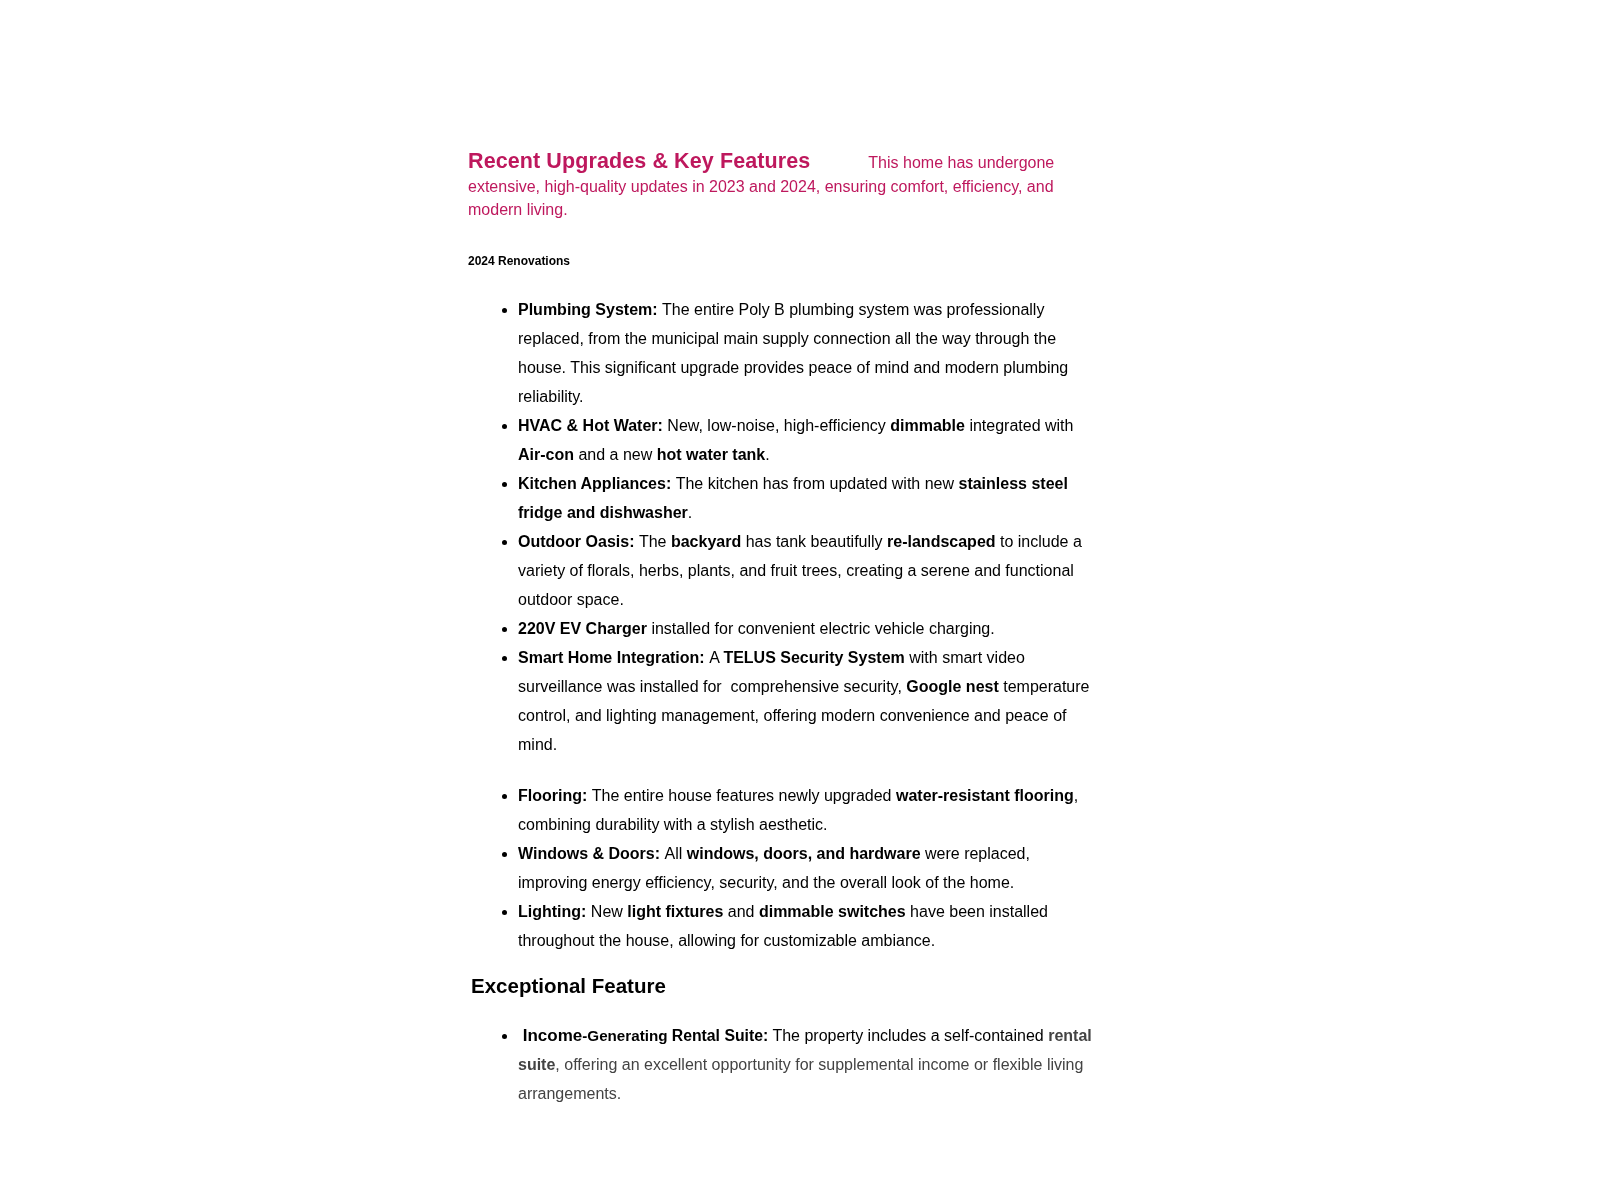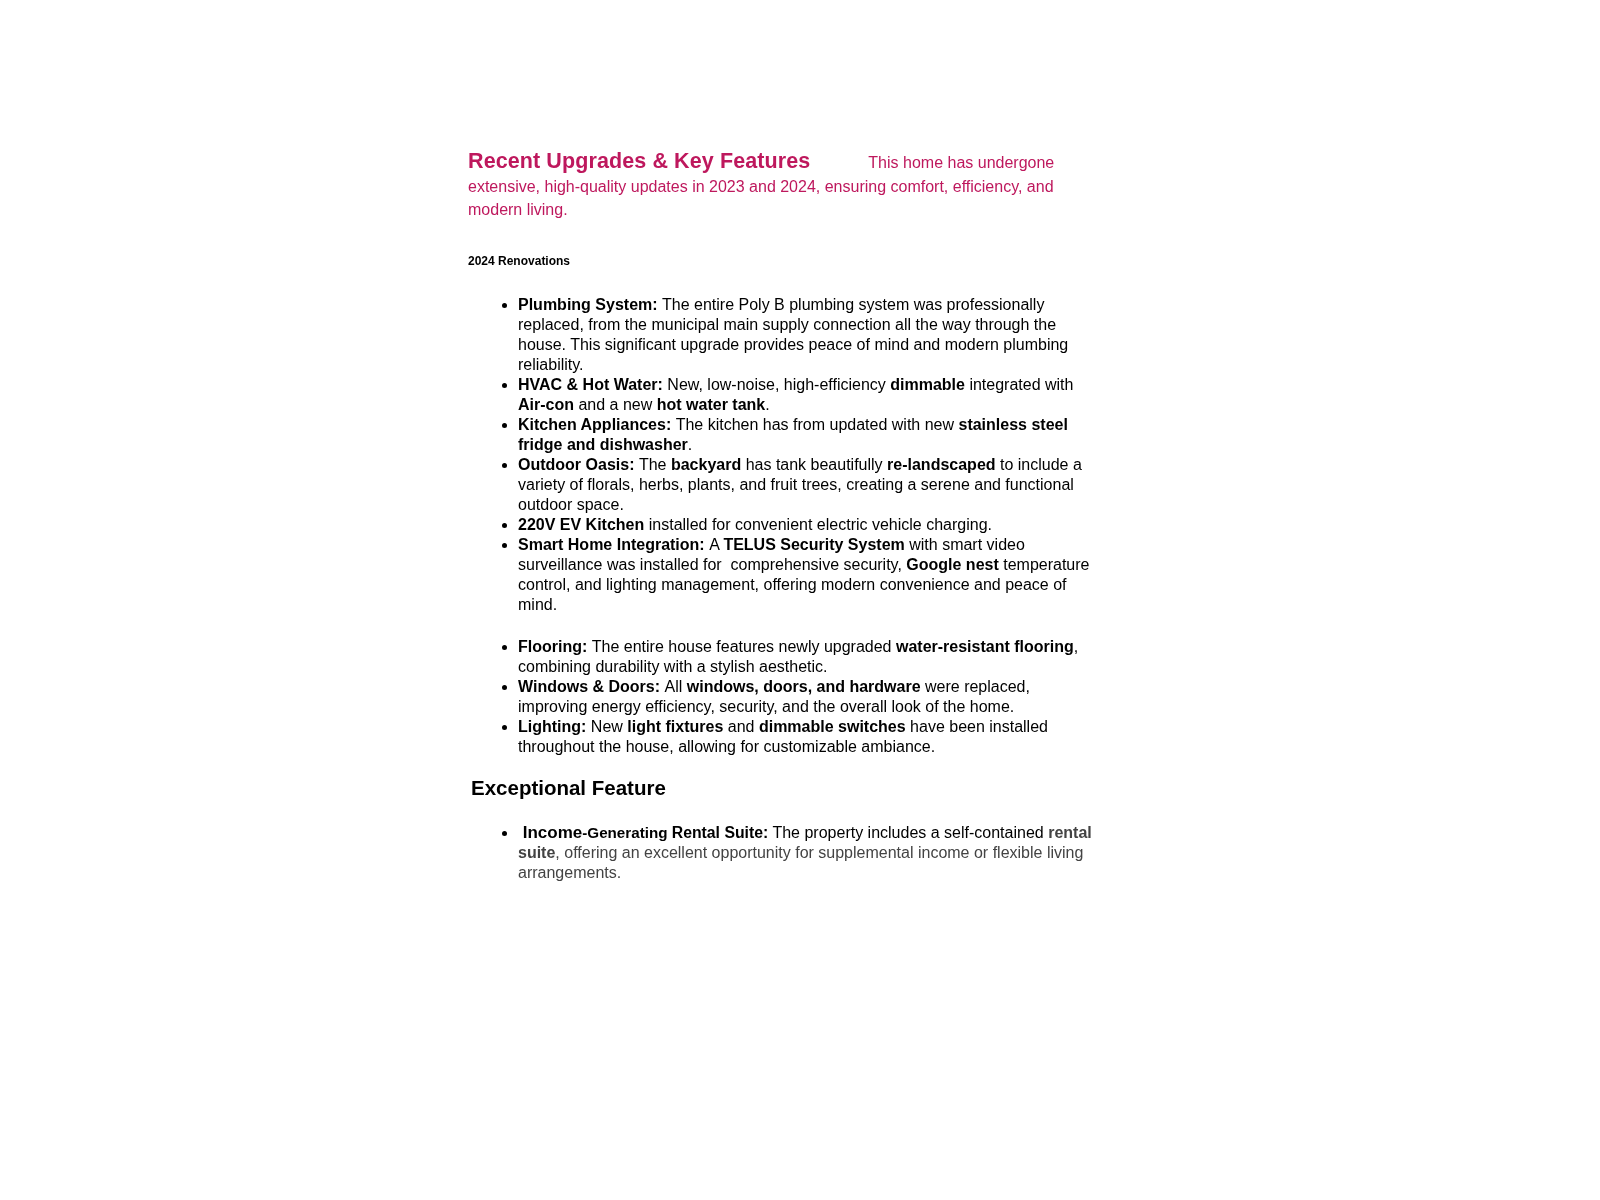--- a/index.html
+++ b/index.html
@@ -56,21 +56,21 @@
     margin-top: 18px;
     padding-left: 3px;
   }
   ul.bullet-list {
     margin: 22px 0 0 0;
     padding: 0 0 0 50px;
     list-style: disc outside;
   }
   ul.bullet-list li {
     font-size: 16px;
-    line-height: 20px;
+    line-height: 29px;
     padding: 0;
     margin: 0;
   }
   ul.bullet-list li span {
     white-space: pre-wrap;
   }
   .bold { font-weight: 700; }
 </style>
 </head>
 <body>
@@ -81,21 +81,21 @@
     <span class="doc-title">Recent Upgrades &amp; Key Features</span><span class="tab-spacer"></span><span class="intro-text">This home has undergone extensive, high-quality updates in 2023 and 2024, ensuring comfort, efficiency, and modern living.</span>
   </p>
 
   <section>
     <h2 class="section-heading">2024 Renovations</h2>
     <ul class="bullet-list">
         <li><span class="bold">Plumbing System: </span><span>The entire Poly B plumbing system was professionally replaced, from the municipal main supply connection all the way through the house. This significant upgrade provides peace of mind and modern plumbing reliability.</span></li>
         <li><span class="bold">HVAC &amp; Hot Water: </span><span>New, low-noise, high-efficiency </span><span class="bold">dimmable</span><span> integrated with </span><span class="bold">Air-con</span><span> and a new </span><span class="bold">hot water tank</span><span>.</span></li>
         <li><span class="bold">Kitchen Appliances: </span><span>The kitchen has from updated with new </span><span class="bold">stainless steel fridge and dishwasher</span><span>.</span></li>
         <li><span class="bold">Outdoor Oasis: </span><span>The </span><span class="bold">backyard</span><span> has tank beautifully </span><span class="bold">re-landscaped</span><span> to include a variety of florals, herbs, plants, and fruit trees, creating a serene and functional outdoor space.</span></li>
-        <li><span class="bold">220V EV Kitchen</span><span> installed for convenient electric vehicle charging.</span></li>
+        <li><span class="bold">220V EV Charger</span><span> installed for convenient electric vehicle charging.</span></li>
         <li><span class="bold">Smart Home Integration: </span><span>A </span><span class="bold">TELUS Security System</span><span> with smart video surveillance was installed for  comprehensive security, </span><span class="bold">Google nest</span><span> temperature control, and lighting management, offering modern convenience and peace of mind.</span></li>
       </ul>
   </section>
 
   <section>
     <ul class="bullet-list">
         <li><span class="bold">Flooring: </span><span>The entire house features newly upgraded </span><span class="bold">water-resistant flooring</span><span>, combining durability with a stylish aesthetic.</span></li>
         <li><span class="bold">Windows &amp; Doors: </span><span>All </span><span class="bold">windows, doors, and hardware</span><span> were replaced, improving energy efficiency, security, and the overall look of the home.</span></li>
         <li><span class="bold">Lighting: </span><span>New </span><span class="bold">light fixtures</span><span> and </span><span class="bold">dimmable switches</span><span> have been installed throughout the house, allowing for customizable ambiance.</span></li>
       </ul>

